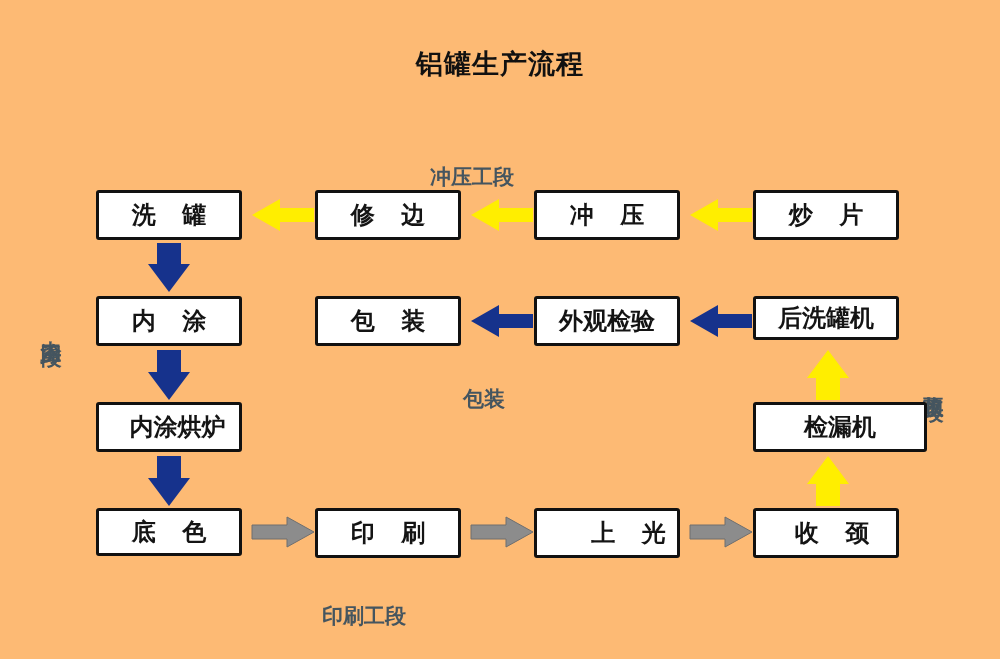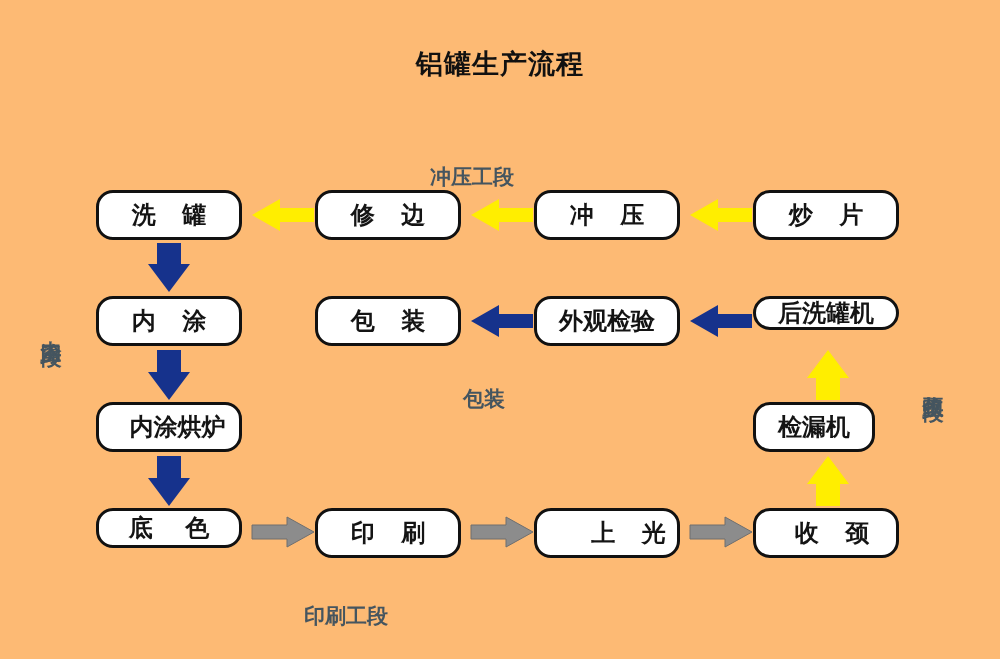--- a/index.html
+++ b/index.html
@@ -32,21 +32,21 @@
     letter-spacing: 1px;
     color: #111111;
   }
 
   
   .box {
     position: absolute;
     box-sizing: border-box;
     background: #ffffff;
     border: 3px solid #111111;
-    border-radius: 17px;
+    border-radius: 3px;
     display: flex;
     align-items: center;
     justify-content: center;
     font-size: 24px;
     font-weight: 700;
     letter-spacing: 0px;
     color: #141414;
     white-space: nowrap;
   }
   .box.spaced { letter-spacing: 9px; text-indent: 9px; }
@@ -126,35 +126,35 @@
     <g>
       <polygon points="690,321 718,305 718,314 752,314 752,328 718,328 718,337" fill="#16328C"></polygon>
     </g>
     <g>
       <polygon points="471,321 499,305 499,314 533,314 533,328 499,328 499,337" fill="#16328C"></polygon>
     </g>
   </svg>
 
   <div class="caption" style="left:430px; top:139px;">冲压工段</div>
   <div class="caption" style="left:463px; top:361px;">包装</div>
-  <div class="caption" style="left:304px; top:578px;">印刷工段</div>
+  <div class="caption" style="left:322px; top:578px;">印刷工段</div>
   <div class="caption vertical" style="left:40px; top:300px;">内涂工段</div>
   <div class="caption vertical" style="left:922px; top:355px;">收颈工段</div>
 
   <div class="box spaced" style="left:96px;  top:190px; width:146px; height:50px;">洗 罐</div>
   <div class="box spaced" style="left:315px; top:190px; width:146px; height:50px;">修 边</div>
   <div class="box spaced" style="left:534px; top:190px; width:146px; height:50px;">冲 压</div>
   <div class="box spaced" style="left:753px; top:190px; width:146px; height:50px;">炒 片</div>
 
   <div class="box spaced" style="left:96px;  top:296px; width:146px; height:50px;">内 涂</div>
   <div class="box" style="left:534px; top:296px; width:146px; height:50px;">外观检验</div>
   <div class="box spaced" style="left:315px; top:296px; width:146px; height:50px;">包 装</div>
-  <div class="box" style="left:753px; top:296px; width:146px; height:34px;">后洗罐机</div>
+  <div class="box" style="left:753px; top:296px; width:146px; height:44px;">后洗罐机</div>
 
   <div class="box" style="left:96px;  top:402px; width:146px; height:50px;padding-left:17px;">内涂烘炉</div>
-  <div class="box" style="left:753px; top:402px; width:122px; height:50px;">检漏机</div>
+  <div class="box" style="left:753px; top:402px; width:174px; height:50px;">检漏机</div>
 
-  <div class="box spaced" style="left:96px;  top:508px; width:146px; height:40px;font-family:Liberation Mono, monospace;">底 色</div>
+  <div class="box spaced" style="left:96px;  top:508px; width:146px; height:48px;">底 色</div>
   <div class="box spaced" style="left:315px; top:508px; width:146px; height:50px;">印 刷</div>
   <div class="box spaced" style="left:534px; top:508px; width:146px; height:50px;padding-left:43px;">上 光</div>
   <div class="box spaced" style="left:753px; top:508px; width:146px; height:50px;padding-left:12px;">收 颈</div>
 
 </div>
 
 </body></html>

